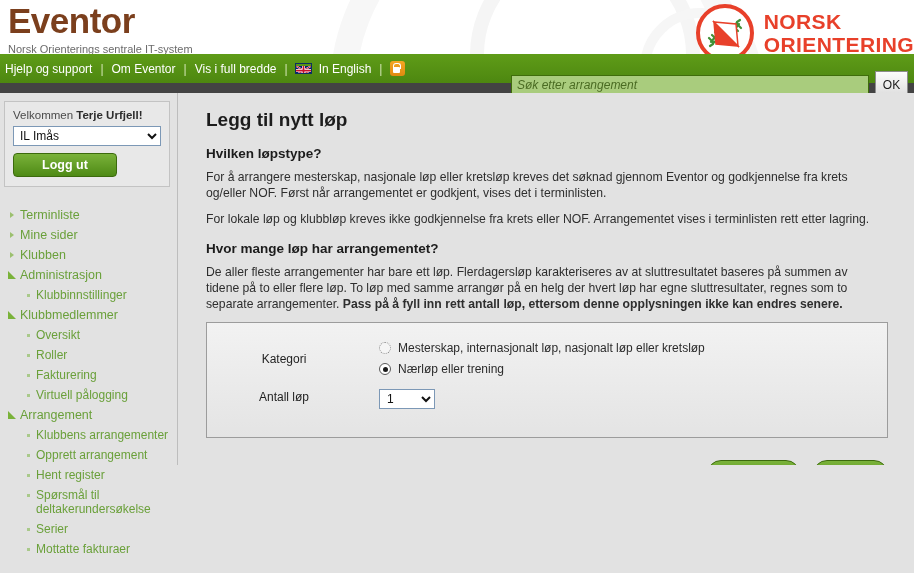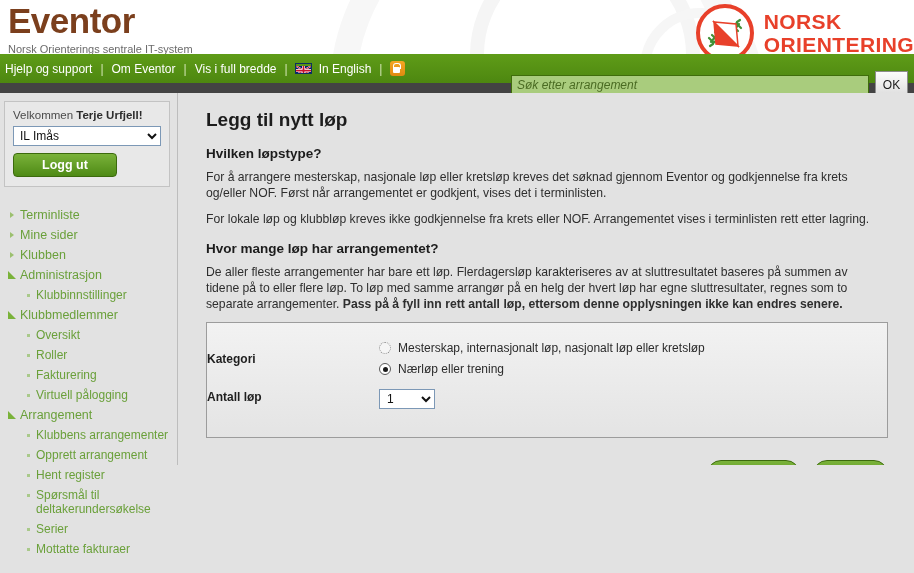--- a/index.html
+++ b/index.html
@@ -318,23 +318,23 @@
     position: relative;
     padding: 18px 0 0 0;
   }
   .form-row {
     display: flex;
     align-items: flex-start;
     margin-bottom: 6px;
   }
   .form-label {
     width: 172px;
-    text-align: left;
-    font-size: 12px;
-    font-weight: bold;
+    text-align: center;
+    font-size: 12px;
+    font-weight: normal;
     color: #1f1f1f;
     padding-right: 18px;
     padding-top: 1px;
   }
   .form-label.kategori { padding-top: 11px; }
   .radio-group { padding-top: 0; }
   .radio-line {
     display: flex;
     align-items: center;
     margin-bottom: 7px;

